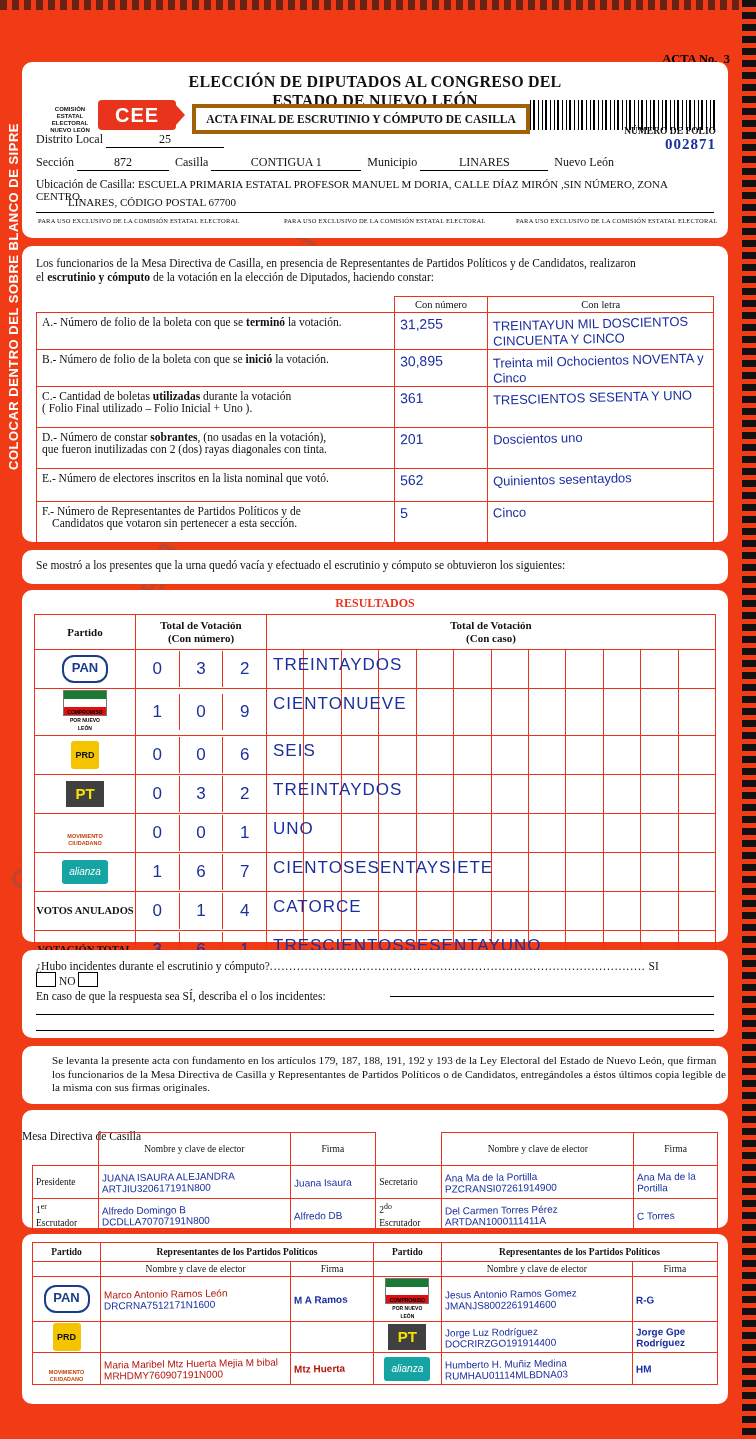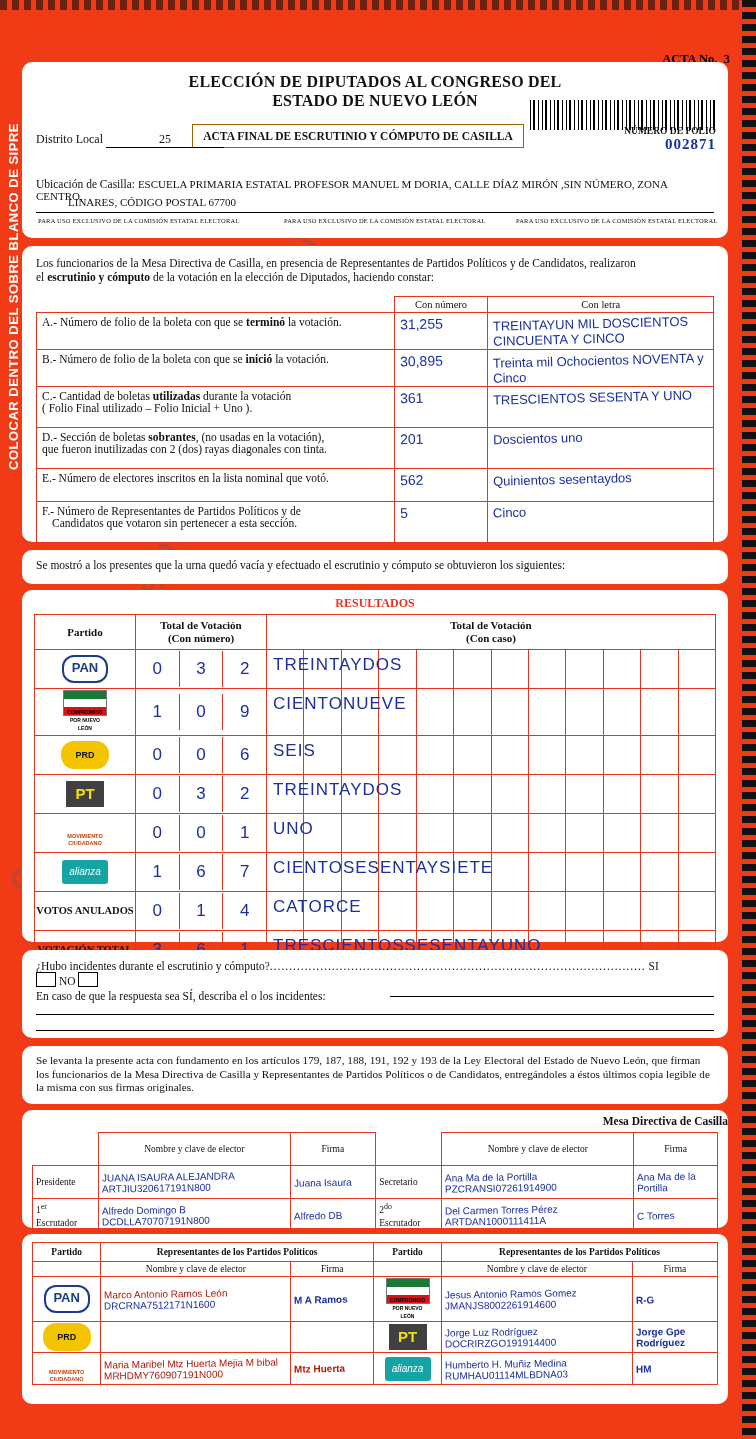--- a/index.html
+++ b/index.html
@@ -38,22 +38,22 @@
   }
   .cee-logo{position:absolute;left:14px;top:38px;width:150px;height:34px;}
   .cee-text{position:absolute;left:6px;top:6px;width:56px;font-size:6px;font-weight:bold;
       line-height:7px;font-family:"Liberation Sans",sans-serif;text-align:center;color:#111;}
   .cee-badge{position:absolute;left:62px;top:0px;width:78px;height:30px;background:#e8341c;
       border-radius:4px;color:#fff;font-weight:bold;font-size:20px;font-family:"Liberation Sans",sans-serif;
       text-align:center;line-height:30px;letter-spacing:1px;}
   .cee-badge:after{content:"";position:absolute;right:-9px;top:4px;width:0;height:0;
       border-left:10px solid #e8341c;border-top:11px solid transparent;border-bottom:11px solid transparent;}
 
-  .subtitle-box{position:absolute;left:170px;top:42px;width:330px;height:22px;border:1px solid #a16207;
-      text-align:center;font-size:11.5px;font-weight:bold;line-height:22px;margin-top:20px;}
+  .subtitle-box{position:absolute;left:170px;top:42px;width:330px;height:22px;border:4px solid #a16207;
+      text-align:center;font-size:11.5px;font-weight:bold;line-height:22px;}
   .barcode{position:absolute;right:12px;top:38px;width:186px;height:30px;
       background:repeating-linear-gradient(to right,#000 0 1px,#fff 1px 3px,#000 3px 5px,#fff 5px 8px,#000 8px 9px,#fff 9px 12px);}
 
   .hrow{position:absolute;font-size:12px;}
   .uline{border-bottom:1px solid #000;display:inline-block;}
   .folio-num{color:#1b2f9e;font-weight:bold;font-size:15px;letter-spacing:1px;font-family:"Liberation Serif",serif;}
 
   .ubic-line{position:absolute;left:14px;top:116px;width:678px;font-size:11.5px;}
   .ubic-val{color:#111;font-size:11px;}
   .ubic-second{position:absolute;left:46px;top:134px;font-size:11px;}
@@ -97,46 +97,46 @@
   .lettext{position:absolute;left:6px;top:5px;font-family:"Liberation Sans",sans-serif;
       color:#1b2f9e;font-size:17px;letter-spacing:1px;white-space:nowrap;}
   .plabel{font-size:10.5px;font-weight:bold;line-height:12px;}
 
   .logo-pan{display:inline-block;width:42px;height:24px;border-radius:12px;border:2px solid #1b3c8a;
       background:#fff;color:#1b3c8a;font-weight:bold;font-size:13px;line-height:21px;
       font-family:"Liberation Sans",sans-serif;text-align:center;}
   .logo-pri{display:inline-block;width:44px;height:26px;background:linear-gradient(to bottom,#1a7a35 33%,#fff 33% 66%,#d11 66%);
       border:1px solid #777;font-size:5px;font-family:"Liberation Sans",sans-serif;text-align:center;color:#000;
       line-height:8px;padding-top:17px;box-sizing:border-box;font-weight:bold;}
-  .logo-prd{display:inline-block;width:48px;height:28px;background:#f5c400;border-radius:13px;
+  .logo-prd{display:inline-block;width:28px;height:28px;background:#f5c400;border-radius:3px;
       font-size:9px;font-weight:bold;color:#111;font-family:"Liberation Sans",sans-serif;text-align:center;
       line-height:28px;}
   .logo-pt{display:inline-block;width:38px;height:26px;background:#404040;color:#f5e000;font-weight:bold;
       font-size:15px;font-family:"Liberation Sans",sans-serif;text-align:center;line-height:26px;}
   .logo-mc{display:inline-block;width:44px;height:26px;background:#fff;font-size:5.5px;font-weight:bold;
       color:#c2410c;font-family:"Liberation Sans",sans-serif;text-align:center;line-height:7px;padding-top:15px;
       box-sizing:border-box;}
   .logo-alianza{display:inline-block;width:46px;height:24px;background:#16a3a3;color:#fff;border-radius:3px;
       font-size:10px;font-style:italic;font-family:"Liberation Sans",sans-serif;text-align:center;line-height:24px;}
 
   
   #incidentes-panel{left:22px;top:950px;width:706px;height:88px;}
   .inc-q{position:absolute;left:14px;top:10px;font-size:11.5px;width:640px;}
   .dots{letter-spacing:1px;}
   .chk{display:inline-block;width:18px;height:13px;border:1px solid #000;vertical-align:-2px;}
   .inc-2{position:absolute;left:14px;top:40px;font-size:11.5px;}
   .inc-rule{position:absolute;left:14px;width:678px;border-bottom:1px solid #000;}
 
   
   #legal-panel{left:22px;top:1046px;width:706px;height:58px;}
-  .legal{position:absolute;left:14px;top:8px;width:678px;font-size:11.2px;line-height:13.5px;}
+  .legal{position:absolute;left:30px;top:8px;width:678px;font-size:11.2px;line-height:13.5px;}
 
   
   #mesa-panel{left:22px;top:1110px;width:706px;height:118px;}
-  .mesa-title{text-align:right;font-weight:bold;font-size:11.5px;padding-top:5px;}
+  .mesa-title{text-align:left;font-weight:normal;font-size:11.5px;padding-top:20px;}
   .mtbl{position:absolute;left:10px;top:22px;width:686px;border-collapse:collapse;}
   .mtbl td{border:1px solid #e8341c;font-size:9.5px;padding:1px 3px;height:30px;}
   .mrole{width:62px;text-align:left;font-size:10.5px;font-weight:normal;line-height:12px;}
   .mhd{text-align:center;font-size:9.5px;height:14px;}
   .sig{font-family:"Liberation Sans",sans-serif;color:#1b2f9e;font-size:10px;line-height:11px;
       transform:rotate(-1deg);display:block;}
   .sig-red{color:#b0180b;}
 
   
   #reps-panel{left:22px;top:1234px;width:706px;height:170px;}
@@ -168,33 +168,46 @@
     <span>ACTA No.</span>
     &nbsp;<span>3</span>
   </div>
 
   <div class="panel" id="header-panel">
     <div class="title">
       <div>ELECCIÓN DE DIPUTADOS AL CONGRESO DEL</div>
       <div>ESTADO DE NUEVO LEÓN</div>
     </div>
 
+    <div class="cee-logo">
+      <div class="cee-text">COMISIÓN<br>ESTATAL<br>ELECTORAL<br>NUEVO LEÓN</div>
+      <div class="cee-badge">CEE</div>
+    </div>
 
     <div class="subtitle-box">ACTA FINAL DE ESCRUTINIO Y CÓMPUTO DE CASILLA</div>
     <div class="barcode"></div>
 
     <div class="hrow" style="left:14px;top:70px;">
       <span>Distrito Local</span>
       <span class="uline" style="width:118px;text-align:center;">25</span>
     </div>
     <div class="hrow" style="right:12px;top:64px;text-align:right;">
       <div style="font-size:9.5px;font-weight:bold;">NÚMERO DE FOLIO</div>
       <div class="folio-num">002871</div>
     </div>
 
+    <div class="hrow" style="left:14px;top:93px;">
+      <span>Sección</span>
+      <span class="uline" style="width:92px;text-align:center;">872</span>
+      &nbsp;<span>Casilla</span>
+      <span class="uline" style="width:150px;text-align:center;">CONTIGUA 1</span>
+      &nbsp;<span>Municipio</span>
+      <span class="uline" style="width:128px;text-align:center;">LINARES</span>
+      &nbsp;<span>Nuevo León</span>
+    </div>
 
     <div class="ubic-line">
       <span>Ubicación de Casilla:</span>
       <span class="ubic-val">ESCUELA PRIMARIA ESTATAL PROFESOR MANUEL M DORIA, CALLE DÍAZ MIRÓN ,SIN NÚMERO, ZONA CENTRO,</span>
     </div>
     <div class="ubic-second">LINARES, CÓDIGO POSTAL 67700</div>
     <div class="ubic-rule"></div>
 
     <div class="small-use" style="left:16px;">PARA USO EXCLUSIVO DE LA COMISIÓN ESTATAL ELECTORAL</div>
     <div class="small-use" style="left:262px;">PARA USO EXCLUSIVO DE LA COMISIÓN ESTATAL ELECTORAL</div>
@@ -231,21 +244,21 @@
       <tr>
         <td class="colA" style="height:34px;">
           <span>C.- Cantidad de boletas </span><b>utilizadas</b><span> durante la votación</span><br>
           <span>( Folio Final utilizado – Folio Inicial + Uno ).</span>
         </td>
         <td class="colB"><span class="hw">361</span></td>
         <td class="colC"><span class="hw hw-s">TRESCIENTOS SESENTA Y UNO</span></td>
       </tr>
       <tr>
         <td class="colA" style="height:34px;">
-          <span>D.- Sección de boletas </span><b>sobrantes</b><span>, (no usadas en la votación),</span><br>
+          <span>D.- Número de constar </span><b>sobrantes</b><span>, (no usadas en la votación),</span><br>
           <span>que fueron inutilizadas con 2 (dos) rayas diagonales con tinta.</span>
         </td>
         <td class="colB"><span class="hw">201</span></td>
         <td class="colC"><span class="hw hw-s">Doscientos uno</span></td>
       </tr>
       <tr>
         <td class="colA" style="height:26px;">
           <span>E.- Número de electores inscritos en la lista nominal que votó.</span>
         </td>
         <td class="colB"><span class="hw">562</span></td>

